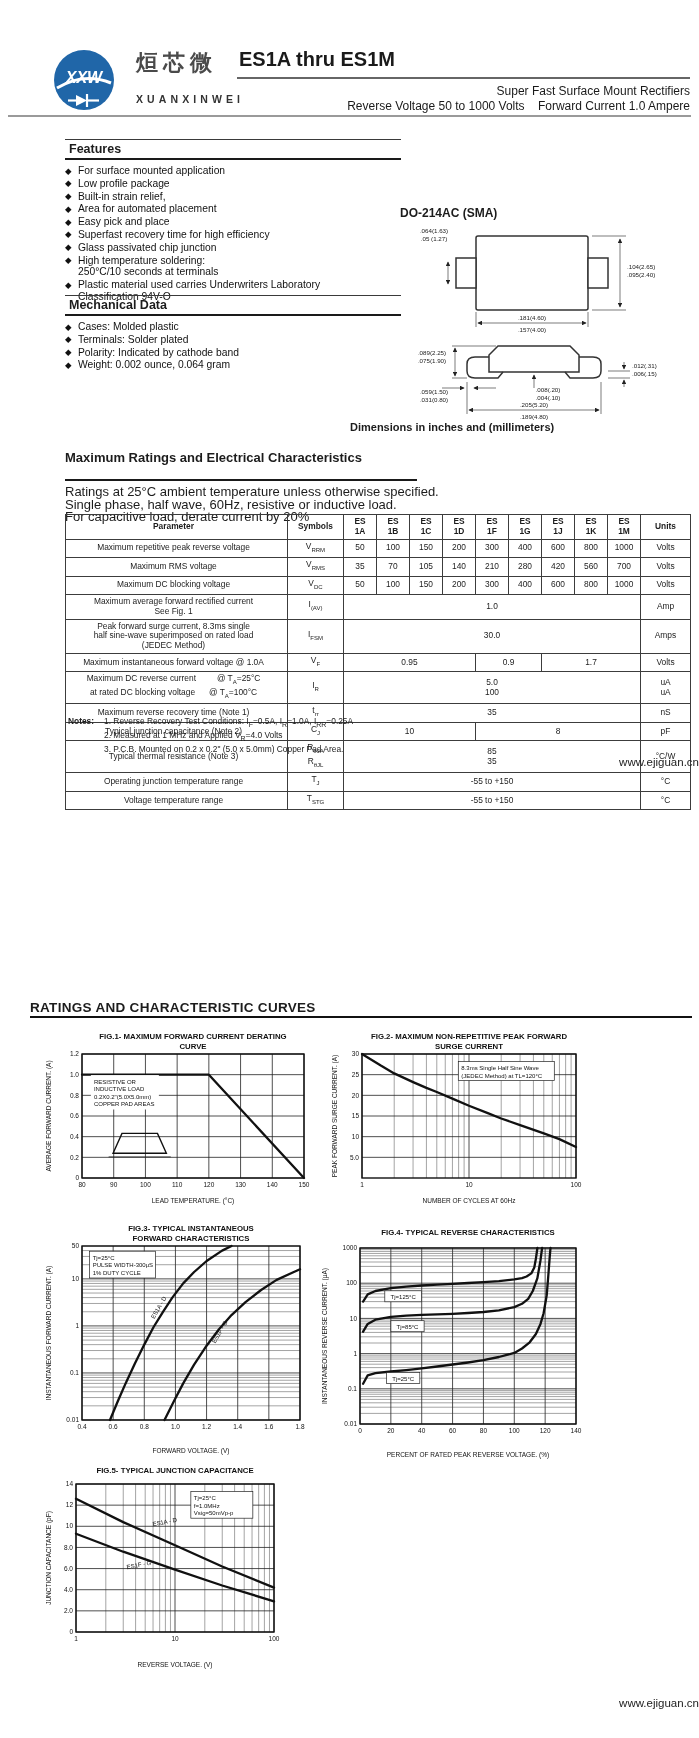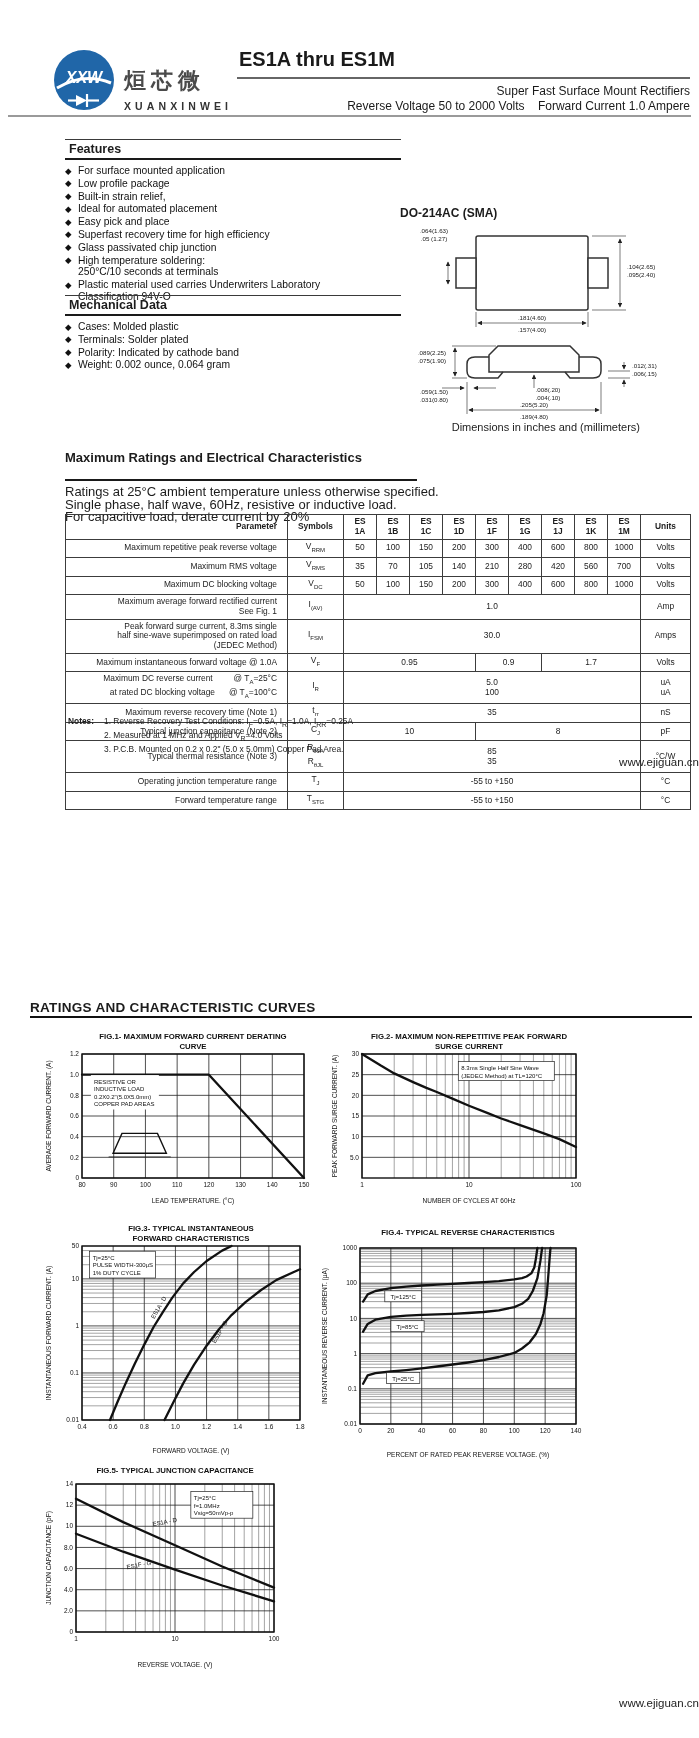--- a/index.html
+++ b/index.html
@@ -2,49 +2,49 @@
 <html><head>
 <meta charset="utf-8">
 <style>
   *{margin:0;padding:0;box-sizing:border-box}
   html,body{background:#fff}
   body{font-family:"Liberation Sans",sans-serif;color:#1c1c1c}
   .page{position:relative;width:699px;height:1738px;background:#fff;overflow:hidden}
   .abs{position:absolute}
 
   
-  .logo-wrap{display:flex;align-items:flex-end;gap:8px}
+  .logo-wrap{display:flex;align-items:flex-start;gap:20px}
   .logo-cn{font-size:22px;font-weight:bold;color:#4a4a4a;letter-spacing:5px;line-height:30px}
-  .logo-rom{font-size:10.5px;letter-spacing:4.1px;color:#333;margin-top:4px;font-weight:bold}
+  .logo-rom{font-size:10.5px;letter-spacing:4.1px;color:#333;margin-top:15px;font-weight:bold}
   .doc-title{font-size:20px;font-weight:bold;text-align:left;color:#1a1a1a}
   .doc-sub{font-size:12px;text-align:right;white-space:pre;color:#1a1a1a}
   .hline{background:#666;height:1.5px}
   .grayrule{background:#9a9a9a;height:2px}
 
   
   .sec-head{font-size:12.5px;font-weight:bold;border-top:1px solid #3a3a3a;border-bottom:2.5px solid #1a1a1a;padding:2px 0 2px 4px}
   .blist{list-style:none;margin-top:5px;font-size:10.3px;line-height:11.8px;color:#111}
   .blist li{position:relative;padding-left:13px;white-space:pre-line;margin-bottom:1px}
   .blist li::before{content:"◆";position:absolute;left:0;top:0.5px;font-size:8.5px}
 
   
   .pkg-title{font-size:12px;font-weight:bold}
-  .pkg-caption{font-size:11px;font-weight:normal;text-align:right}
+  .pkg-caption{font-size:11px;font-weight:bold;text-align:left}
   .dimtxt{font-size:6.2px;fill:#222}
   .thin{stroke:#444;stroke-width:0.7;fill:none}
   .pkg{stroke:#333;stroke-width:1.5;fill:#fff}
   .pkg2{stroke:#333;stroke-width:1.5;fill:none}
 
   
   .rt-head{font-size:13px;font-weight:bold;border-bottom:2px solid #1a1a1a;padding-bottom:14px;width:352px}
   .conds{font-size:13px;line-height:12.5px;margin-top:5px}
   table.ratings{border-collapse:collapse;width:625px;font-size:8.4px;table-layout:fixed}
   .ratings th,.ratings td{border:1px solid #3c3c3c;text-align:center;padding:2px 1px;line-height:9.8px;vertical-align:middle;font-weight:normal}
   .ratings th{font-weight:bold}
-  .ratings td.p,.ratings th.p{text-align:right;padding-left:4px;padding-right:10px}
+  .ratings td.p,.ratings th.p{text-align:center;padding-left:4px;padding-right:10px}
   .ratings sub{font-size:6px}
   .notes{font-size:8.4px;line-height:11.5px;display:flex;gap:10px}
   .notes .lbl{font-weight:bold}
   .site{width:100%;text-align:right;font-size:11.5px;color:#222}
 
   
   .curves-head{font-size:13.5px;font-weight:bold;border-bottom:2.5px solid #111;padding-bottom:1px;letter-spacing:0.3px}
   svg text{font-family:"Liberation Sans",sans-serif;fill:#111}
   .ctitle{font-size:7.8px;font-weight:bold}
   .tick{font-size:6.5px}
@@ -74,30 +74,30 @@
       <line x1="35" y1="52.5" x2="47" y2="52.5" stroke="#fff" stroke-width="2.2"></line>
     </svg>
     <div>
       <div class="logo-cn">烜芯微</div>
       <div class="logo-rom">XUANXINWEI</div>
     </div>
   </div>
   <div class="abs doc-title" style="right:10px;top:48px;width:450px">ES1A thru ES1M</div>
   <div class="abs hline" style="left:237px;top:77px;width:453px"></div>
   <div class="abs doc-sub" style="right:9px;top:84px;width:450px">Super Fast Surface Mount Rectifiers</div>
-  <div class="abs doc-sub" style="right:9px;top:99px;width:520px">Reverse Voltage 50 to 2000 Volts    Forward Current 1.0 Ampere</div>
+  <div class="abs doc-sub" style="right:9px;top:99px;width:520px">Reverse Voltage 50 to 1000 Volts    Forward Current 1.0 Ampere</div>
   <div class="abs grayrule" style="left:8px;top:115px;width:683px"></div>
 
   <div class="abs" style="left:65px;top:139px;width:336px">
     <div class="sec-head">Features</div>
     <ul class="blist">
         <li>For surface mounted application</li>
         <li>Low profile package</li>
         <li>Built-in strain relief,</li>
-        <li>Ideal for automated placement</li>
+        <li>Area for automated placement</li>
         <li>Easy pick and place</li>
         <li>Superfast recovery time for high efficiency</li>
         <li>Glass passivated chip junction</li>
         <li>High temperature soldering:<br>250°C/10 seconds at terminals</li>
         <li>Plastic material used carries Underwriters Laboratory<br>Classification 94V-O</li>
       </ul>
   </div>
 
   <div class="abs" style="left:65px;top:295px;width:336px">
     <div class="sec-head">Mechanical Data</div>
@@ -294,21 +294,21 @@
           <td colspan="9">85<br>35</td>
           <td>°C/W</td>
         </tr>
         <tr>
           <td class="p">Operating junction temperature range</td>
           <td>T<sub>J</sub></td>
           <td colspan="9">-55 to +150</td>
           <td>°C</td>
         </tr>
         <tr>
-          <td class="p">Forward temperature range</td>
+          <td class="p">Voltage temperature range</td>
           <td>T<sub>STG</sub></td>
           <td colspan="9">-55 to +150</td>
           <td>°C</td>
         </tr>
       </tbody>
     </table>
 
   <div class="abs notes" style="left:68px;top:716px;width:600px">
     <span class="lbl">Notes:</span>
     <div>

